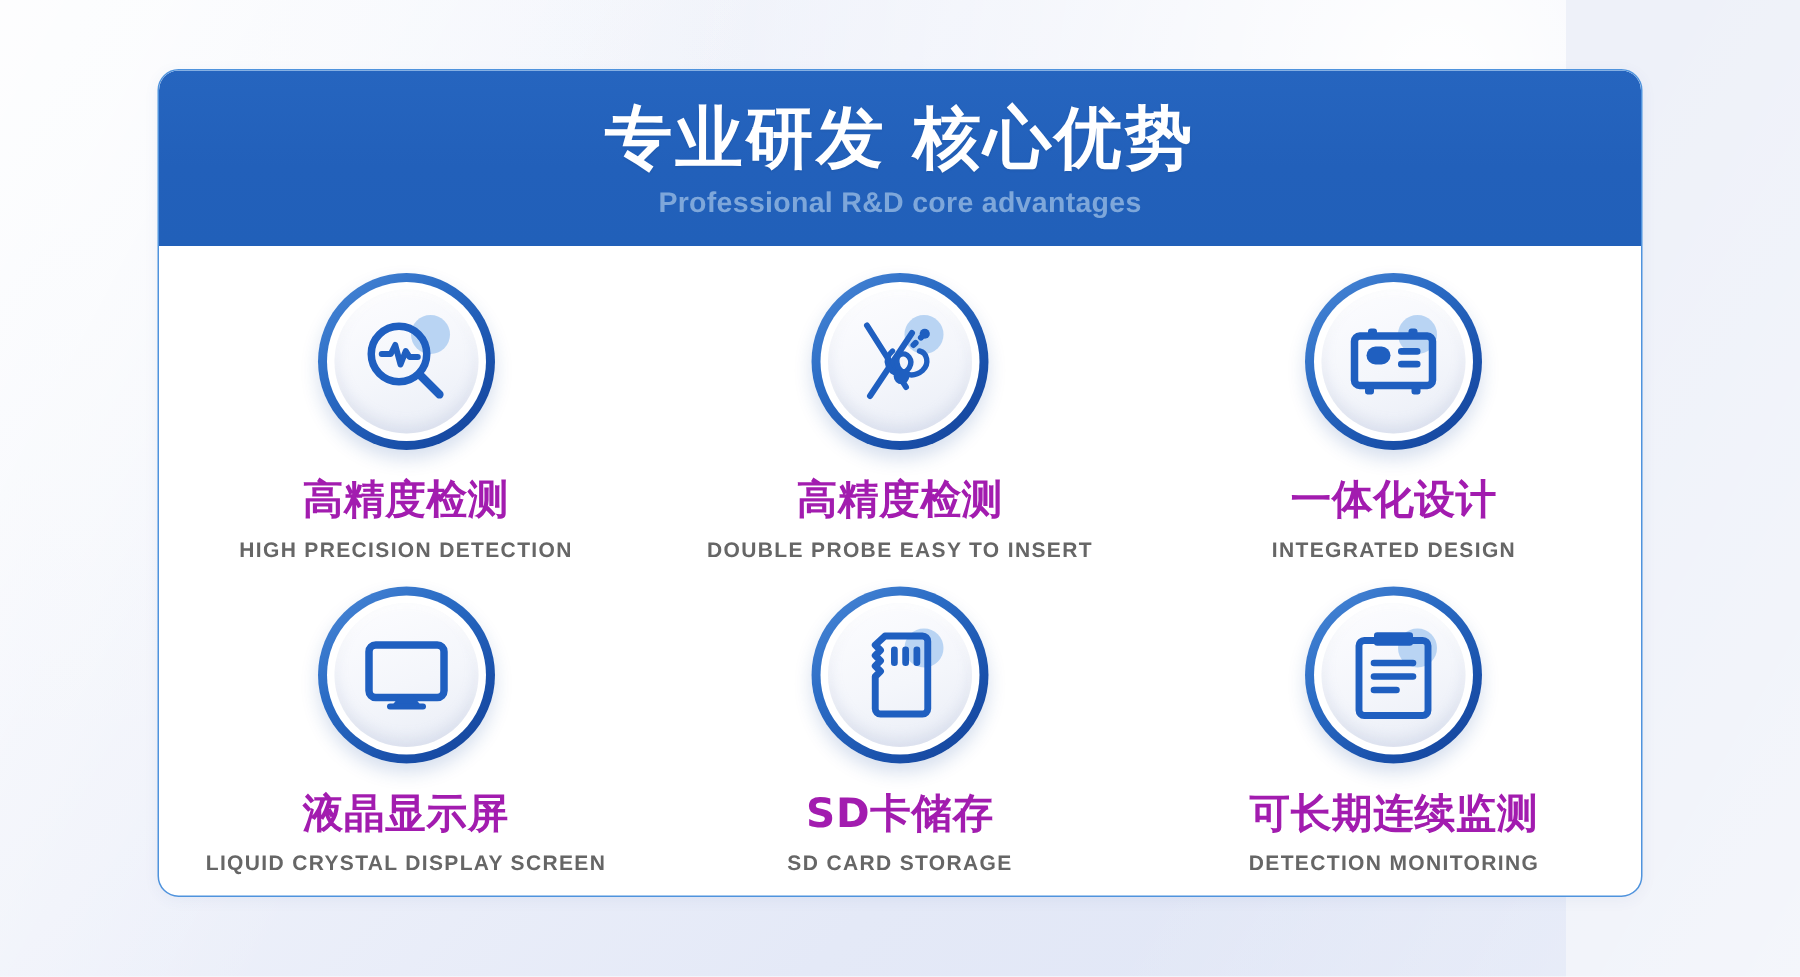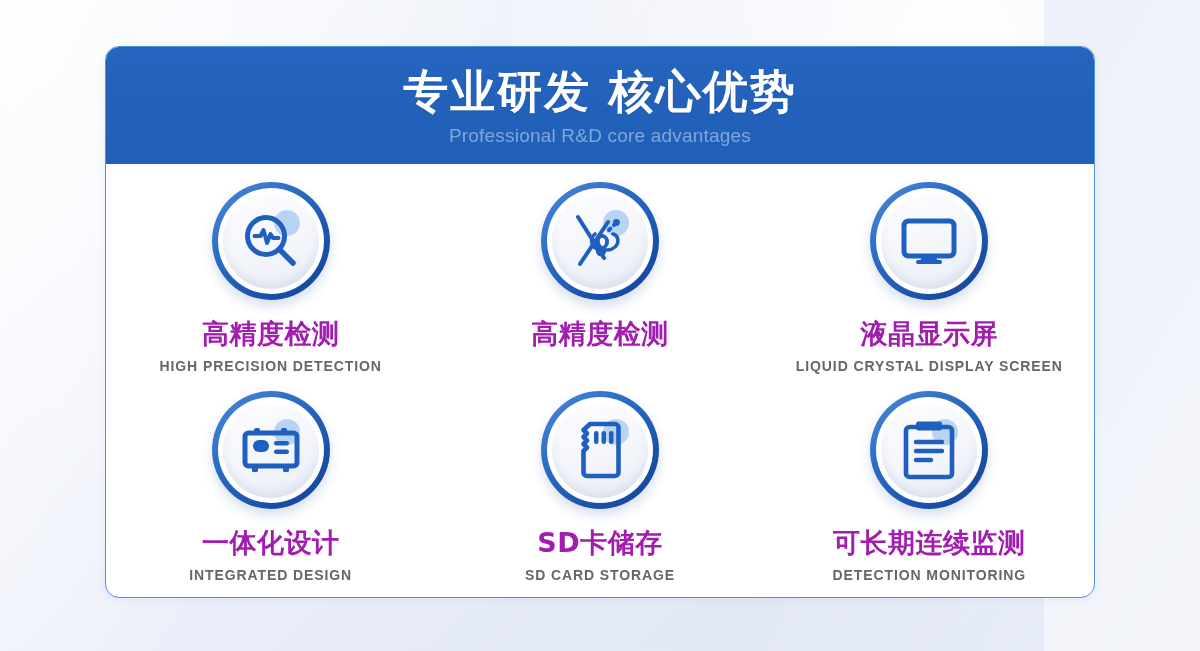--- a/index.html
+++ b/index.html
@@ -67,21 +67,21 @@
     letter-spacing: 2px;
     font-family: "DejaVu Sans", "Liberation Sans", sans-serif;
     text-shadow: 0 1px 2px rgba(0,0,0,0.08);
   }
   .header-subtitle {
     margin: 0;
     padding-top: 4px;
     color: #7ea7da;
     font-size: 19px;
     line-height: 24px;
-    font-weight: normal;
+    font-weight: bold;
     letter-spacing: 0.2px;
   }
 
   
   .features {
     display: flex;
     flex-wrap: wrap;
     padding: 0;
     margin: 0;
     list-style: none;
@@ -203,36 +203,21 @@
                 <path d="M12 55 L40 13" stroke="#1f5fc0" stroke-width="4" stroke-linecap="round"></path>
                 <path d="M27 25 C20 31 25 40 31 40 C38 40 41 33 38 29 C35 25 29 27 30 33 C31 40 40 44 47 38 C52 33.5 50 26 45 25" stroke="#1f5fc0" stroke-width="3.6" stroke-linecap="round" fill="none"></path>
                 <circle cx="33" cy="42" r="5.2" fill="#1f5fc0"></circle>
                 <path d="M41 21 L46 16" stroke="#1f5fc0" stroke-width="4" stroke-linecap="round" stroke-dasharray="2 5"></path>
                 <circle cx="48.5" cy="13.5" r="3.4" fill="#1f5fc0"></circle>
               </svg>
             </div>
           </div>
         </div>
         <p class="feature-title">高精度检测</p>
-      </li>
-
-      <li class="feature">
-        <div class="badge">
-          <div class="badge-inner">
-            <div class="badge-face">
-              <svg width="64" height="64" viewBox="0 0 64 64" fill="none">
-                <rect x="7" y="12" width="50" height="35" rx="4.5" stroke="#1f5fc0" stroke-width="5"></rect>
-                <path d="M22 53 L27.5 45.5 H36.5 L42 53 Z" fill="#1f5fc0"></path>
-                <path d="M21 53 H43" stroke="#1f5fc0" stroke-width="4" stroke-linecap="round"></path>
-              </svg>
-            </div>
-          </div>
-        </div>
-        <p class="feature-title">液晶显示屏</p>
-        <p class="feature-sub">LIQUID CRYSTAL DISPLAY SCREEN</p>
+        <p class="feature-sub">DOUBLE PROBE EASY TO INSERT</p>
       </li>
 
       <li class="feature">
         <div class="badge">
           <div class="badge-inner">
             <div class="badge-face">
               <span class="accent-dot"></span>
               <svg width="64" height="64" viewBox="0 0 64 64" fill="none">
                 <rect x="6" y="15" width="52" height="33" rx="3.5" stroke="#1f5fc0" stroke-width="5"></rect>
                 <rect x="14" y="22" width="16" height="12" rx="6" fill="#1f5fc0"></rect>
@@ -247,20 +232,36 @@
           </div>
         </div>
         <p class="feature-title">一体化设计</p>
         <p class="feature-sub">INTEGRATED DESIGN</p>
       </li>
 
       <li class="feature">
         <div class="badge">
           <div class="badge-inner">
             <div class="badge-face">
+              <svg width="64" height="64" viewBox="0 0 64 64" fill="none">
+                <rect x="7" y="12" width="50" height="35" rx="4.5" stroke="#1f5fc0" stroke-width="5"></rect>
+                <path d="M22 53 L27.5 45.5 H36.5 L42 53 Z" fill="#1f5fc0"></path>
+                <path d="M21 53 H43" stroke="#1f5fc0" stroke-width="4" stroke-linecap="round"></path>
+              </svg>
+            </div>
+          </div>
+        </div>
+        <p class="feature-title">液晶显示屏</p>
+        <p class="feature-sub">LIQUID CRYSTAL DISPLAY SCREEN</p>
+      </li>
+
+      <li class="feature">
+        <div class="badge">
+          <div class="badge-inner">
+            <div class="badge-face">
               <span class="accent-dot"></span>
               <svg width="64" height="64" viewBox="0 0 64 64" fill="none">
                 <path d="M22 6 H47 A3.5 3.5 0 0 1 50.5 9.5 V54.5 A3.5 3.5 0 0 1 47 58 H19 A3.5 3.5 0 0 1 15.5 54.5 V33 L19 29.5 L15.5 26 L19 22.5 L15.5 19 L19 15.5 L15.5 12 Z" stroke="#1f5fc0" stroke-width="4.6" stroke-linejoin="round" fill="none"></path>
                 <rect x="26" y="13" width="4.5" height="13" rx="2.2" fill="#1f5fc0"></rect>
                 <rect x="33.5" y="13" width="4.5" height="13" rx="2.2" fill="#1f5fc0"></rect>
                 <rect x="41" y="13" width="4.5" height="13" rx="2.2" fill="#1f5fc0"></rect>
               </svg>
             </div>
           </div>
         </div>

